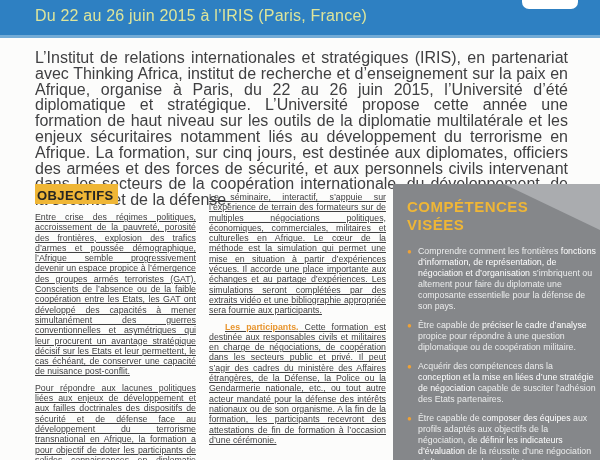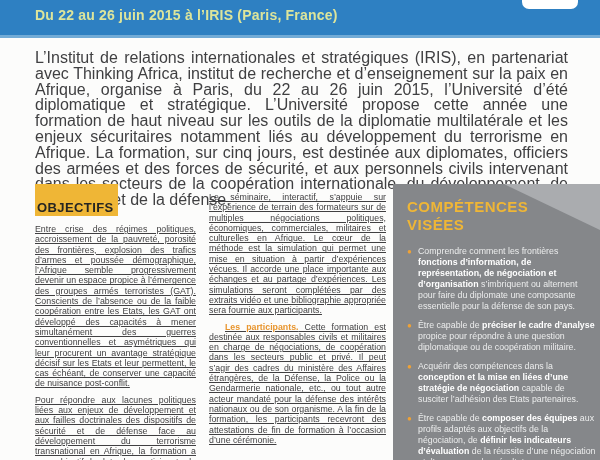--- a/index.html
+++ b/index.html
@@ -5,51 +5,51 @@
   html,body{margin:0;padding:0;background:#e8e8e8;}
   .page{
     position:relative;width:600px;height:460px;margin:0 auto;
     background:#fcfcfb;overflow:hidden;
     font-family:"Liberation Sans",sans-serif;color:#414042;
   }
   
   .banner{position:absolute;top:0;left:0;width:600px;height:35px;
     background:#2e80c2;border-bottom:3px solid #72abd6;}
   .banner-text{position:absolute;left:35px;top:7px;color:#dde59b;
-    font-size:14px;font-weight:bold;letter-spacing:.2px;white-space:nowrap;}
+    font-size:16px;font-weight:normal;letter-spacing:.2px;white-space:nowrap;}
   .white-tab{position:absolute;top:0;right:22px;width:56px;height:9px;
     background:#ffffff;border-radius:0 0 7px 7px;}
   
   .intro{position:absolute;left:35px;top:50px;width:533px;
     font-size:16px;line-height:15.8px;text-align:justify;color:#3f3f41;}
   
   .cols{position:absolute;left:35px;top:184px;width:565px;height:276px;
     display:flex;align-items:flex-start;}
   .col1{width:161px;flex:none;}
   .col2{width:177px;flex:none;margin-left:13px;}
   .colbody{margin-top:8px;font-size:8.8px;line-height:10.3px;
     text-align:justify;color:#414042;}
   .colbody p{margin:0 0 6px 0;text-decoration:underline;}
   .hl{display:inline-block;background:#efb636;color:#262522;
-    font-weight:bold;font-size:13px;line-height:16px;padding:16px 4px 0 2px;
+    font-weight:bold;font-size:13px;line-height:16px;padding:4px 4px 0 2px;
     letter-spacing:.4px;white-space:nowrap;}
   .lead{font-weight:bold;color:#e8952e;padding-left:16px;}
   
   .greybox{position:relative;flex:1;margin-left:7px;height:276px;
     background:#85878a;overflow:hidden;padding:9px 4px 0 14px;
     box-sizing:border-box;}
   .corner{position:absolute;top:0;right:0;width:96px;height:46px;
     background:#aaacaf;clip-path:polygon(0 0,100% 0,100% 100%);}
   .greytitle{position:relative;margin-top:5px;color:#efb636;
     font-weight:bold;font-size:15px;line-height:17.5px;letter-spacing:.5px;}
   .bullets{position:relative;margin-top:13px;}
   .bullet{position:relative;padding-left:11px;margin-bottom:8px;
     font-size:8.8px;line-height:11px;color:#eceded;text-align:left;}
   .bullet .dot{position:absolute;left:0;top:0;color:#efa236;font-size:8px;}
-  .bullet .bold{color:#ffffff;font-weight:bold;}
+  .bullet .bold{color:#ffffff;font-weight:normal;}
 </style>
 </head>
 <body>
 
 <div class="page">
 
   <div class="banner">
     <span class="banner-text">Du 22 au 26 juin 2015 à l’IRIS (Paris, France)</span>
     <div class="white-tab"></div>
   </div>

